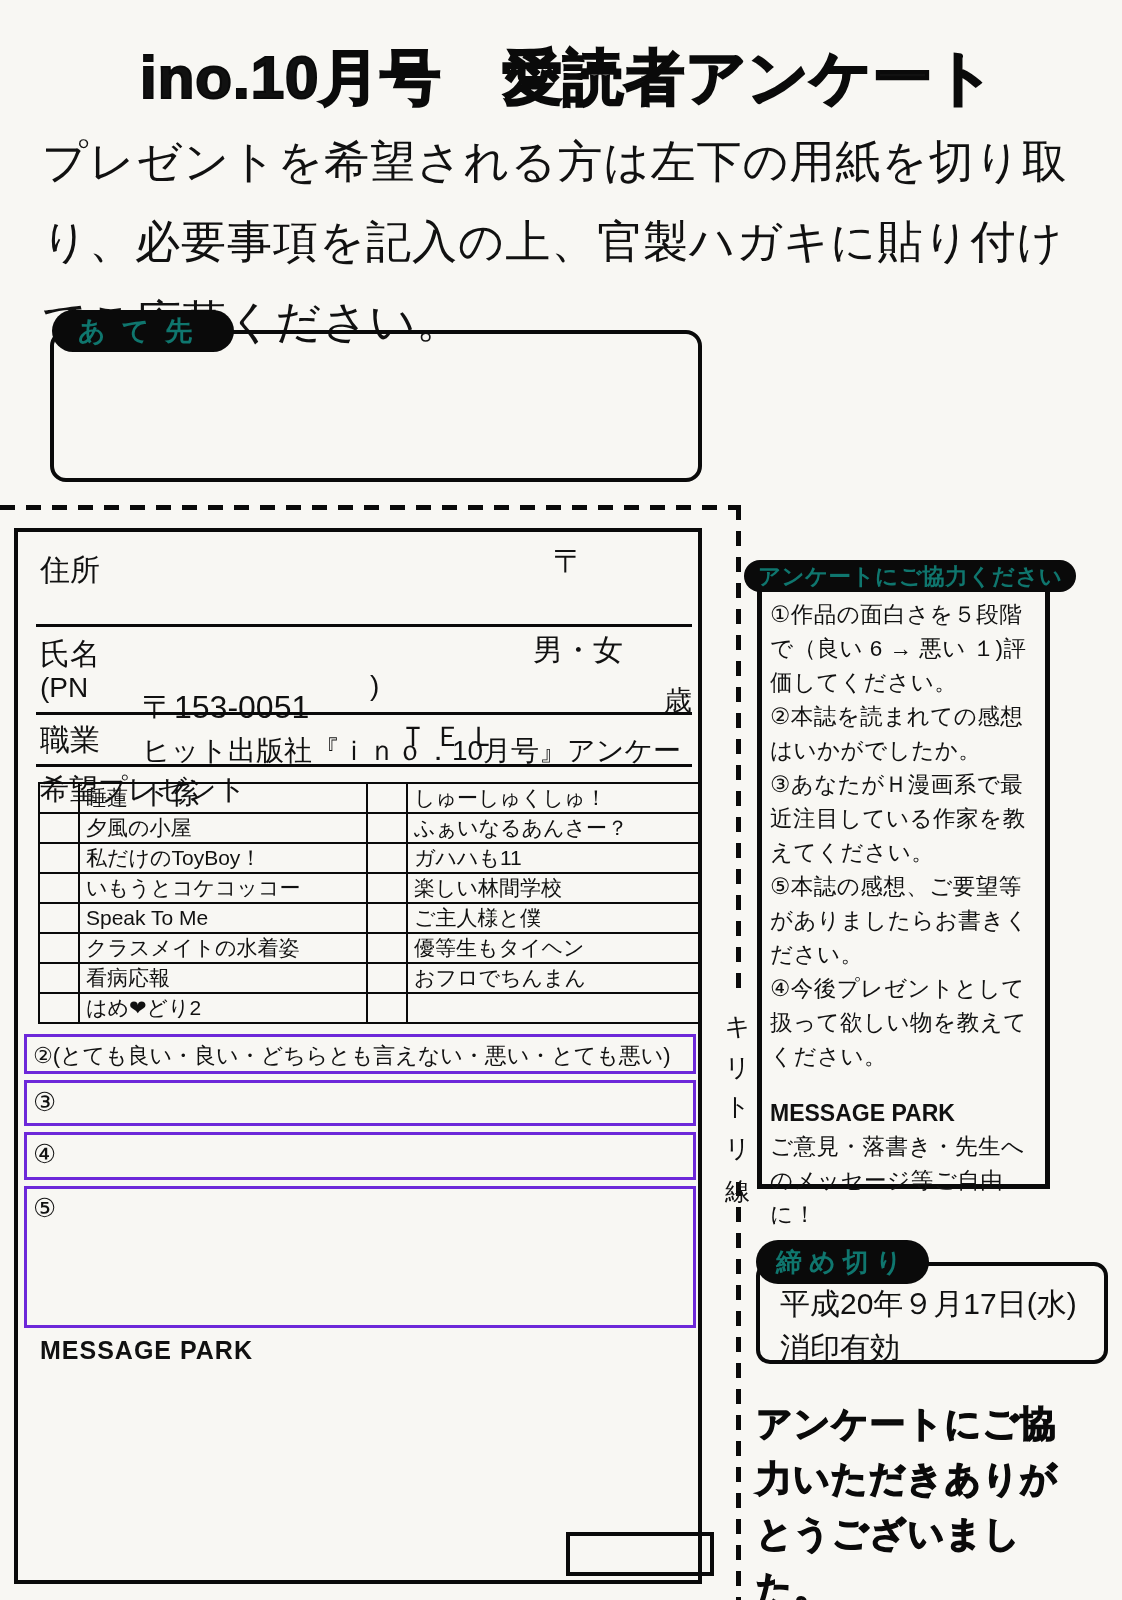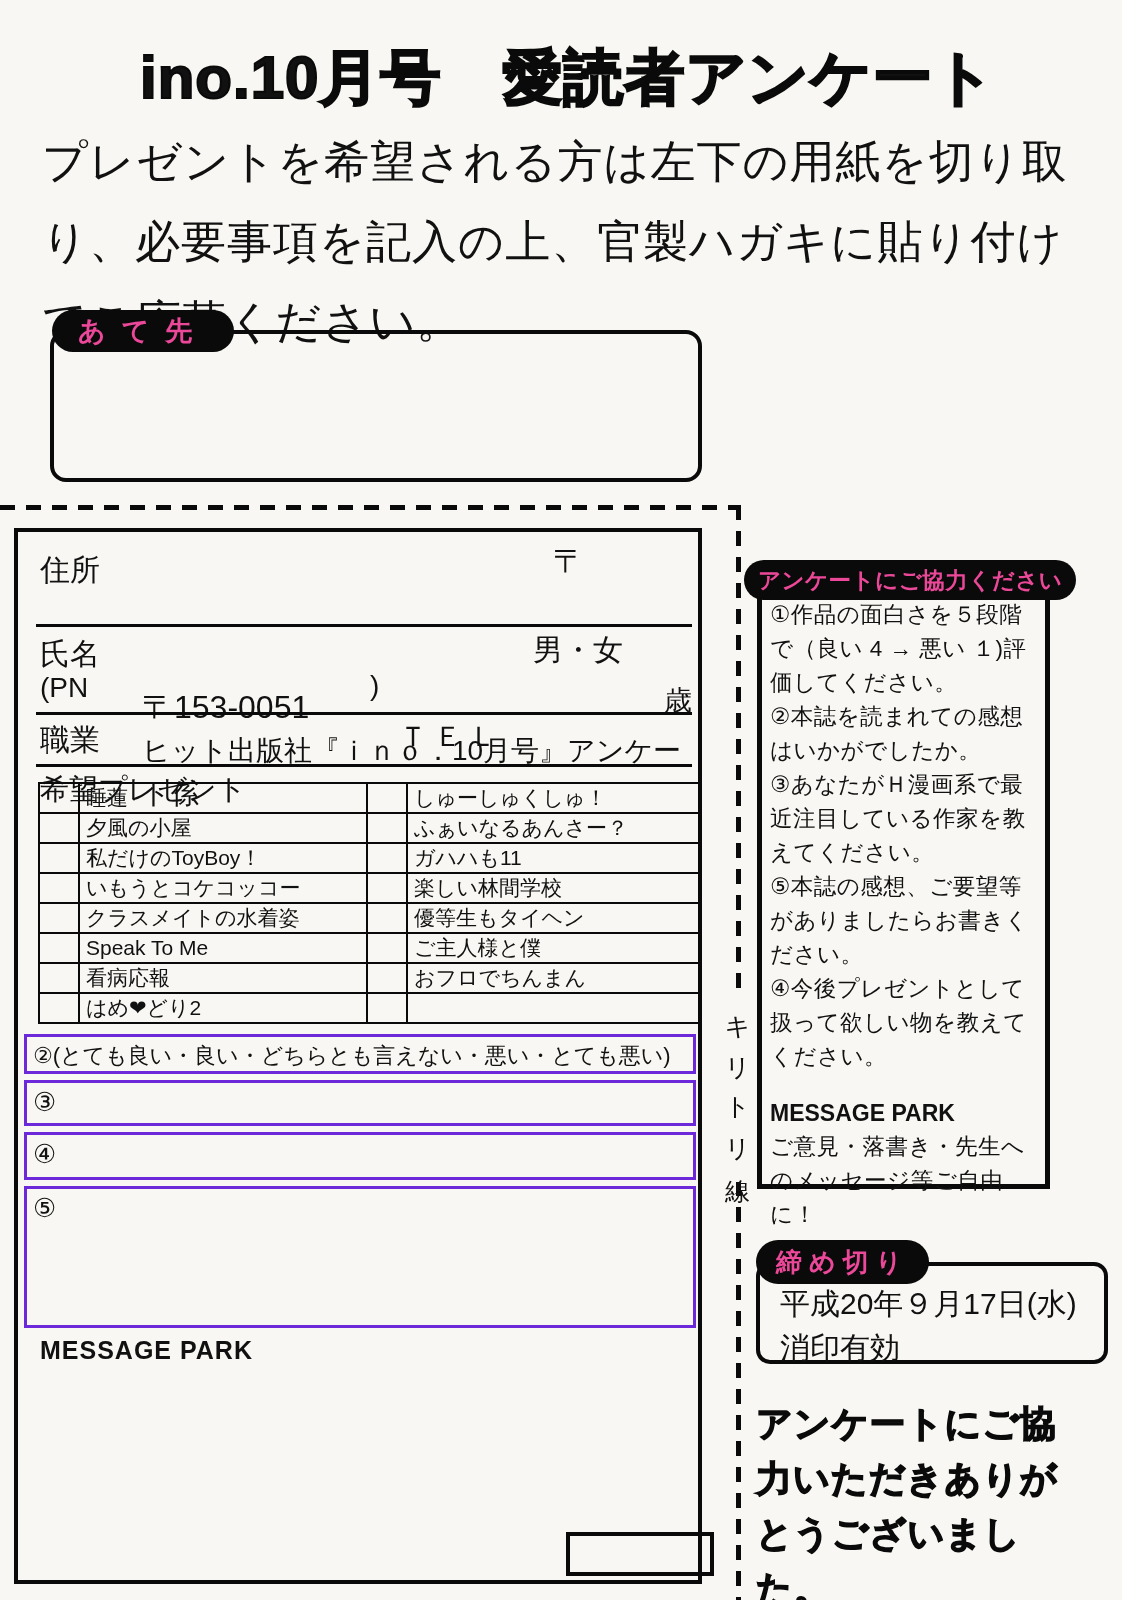--- a/index.html
+++ b/index.html
@@ -18,21 +18,21 @@
   .intro {
     position:absolute; left:42px; top:122px; width:1050px;
     font-size:45px; line-height:80px; font-weight:500; letter-spacing:1px;
   }
   
   .addr-box {
     position:absolute; left:50px; top:330px; width:652px; height:152px;
     border:4px solid #0a0a0a; border-radius:16px; background:transparent;
   }
   .pill {
-    background:#0a0a0a; color:#ec4899; border-radius:999px;
+    background:#0a0a0a; color:#0f766e; border-radius:999px;
     display:flex; align-items:center; justify-content:center;
     font-weight:bold; white-space:nowrap;
   }
   .addr-pill {
     position:absolute; left:52px; top:310px; height:42px; padding:0 26px;
     font-size:27px; letter-spacing:16px; z-index:3;
   }
   .addr-lines { position:absolute; left:88px; top:352px; line-height:43px; }
   .addr-line1 { font-size:32px; }
   .addr-line2 { font-size:30px; }
@@ -73,21 +73,21 @@
     font-size:22px; padding:4px 6px;
   }
   .msg-park { position:absolute; left:22px; top:804px; font-size:25px; font-weight:bold; letter-spacing:1px; }
   .small-box { position:absolute; left:548px; top:1000px; width:148px; height:44px; border:4px solid #0a0a0a; }
   
   .survey-box {
     position:absolute; left:757px; top:583px; width:293px; height:606px;
     border:5px solid #0a0a0a; padding:10px 6px 0 8px;
   }
   .survey-pill {
-    position:absolute; left:744px; top:560px; height:40px; padding:0 14px;
+    position:absolute; left:744px; top:560px; height:32px; padding:0 14px;
     font-size:22.5px; letter-spacing:0.5px; z-index:3;
   }
   .survey-box p { font-size:22.5px; line-height:34px; letter-spacing:0.5px; }
   .mp-block { margin-top:22px; }
   .mp-title { font-weight:bold; font-size:23px; line-height:34px; }
   
   .deadline-pill {
     position:absolute; left:756px; top:1240px; height:44px; padding:8px 20px;
     font-size:26px; letter-spacing:7px; z-index:3;
   }
@@ -165,29 +165,29 @@
         <td class="ttl2">ガハハも11</td>
       </tr>
       <tr>
         <td class="chk"></td>
         <td class="ttl">いもうとコケコッコー</td>
         <td class="chk"></td>
         <td class="ttl2">楽しい林間学校</td>
       </tr>
       <tr>
         <td class="chk"></td>
+        <td class="ttl">Speak To Me</td>
+        <td class="chk"></td>
+        <td class="ttl2">ご主人様と僕</td>
+      </tr>
+      <tr>
+        <td class="chk"></td>
         <td class="ttl">クラスメイトの水着姿</td>
         <td class="chk"></td>
         <td class="ttl2">優等生もタイヘン</td>
-      </tr>
-      <tr>
-        <td class="chk"></td>
-        <td class="ttl">Speak To Me</td>
-        <td class="chk"></td>
-        <td class="ttl2">ご主人様と僕</td>
       </tr>
       <tr>
         <td class="chk"></td>
         <td class="ttl">看病応報</td>
         <td class="chk"></td>
         <td class="ttl2">おフロでちんまん</td>
       </tr>
       <tr>
         <td class="chk"></td>
         <td class="ttl">はめ❤どり2</td>
@@ -202,21 +202,21 @@
     <div class="ans-box" style="top:600px; height:48px; font-size:26px;">④</div>
     <div class="ans-box" style="top:654px; height:142px; font-size:26px;">⑤</div>
 
     <div class="msg-park">MESSAGE PARK</div>
     <div style="position:absolute; left:22px; top:840px; width:640px; height:150px;"></div>
     <div class="small-box"></div>
   </div>
 
   <div class="survey-pill pill">アンケートにご協力ください</div>
   <div class="survey-box">
-    <p>①作品の面白さを５段階で（良い 4 → 悪い １)評価してください。</p>
+    <p>①作品の面白さを５段階で（良い 6 → 悪い １)評価してください。</p>
     <p>②本誌を読まれての感想はいかがでしたか。</p>
     <p>③あなたがＨ漫画系で最近注目している作家を教えてください。</p>
     <p>⑤本誌の感想、ご要望等がありましたらお書きください。</p>
     <p>④今後プレゼントとして扱って欲しい物を教えてください。</p>
     <div class="mp-block">
       <div class="mp-title">MESSAGE PARK</div>
       <p>ご意見・落書き・先生へのメッセージ等ご自由に！</p>
     </div>
   </div>
 

